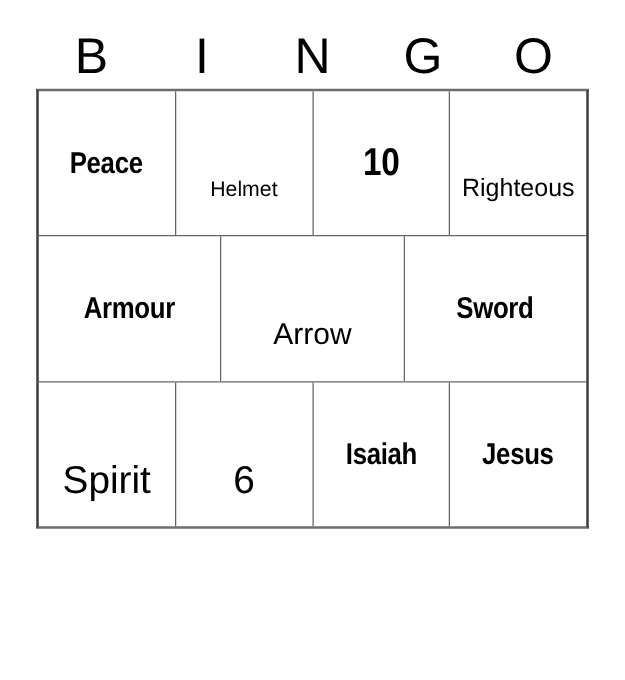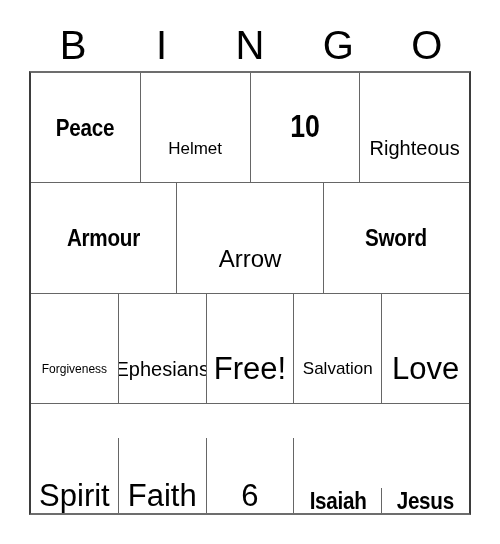--- a/index.html
+++ b/index.html
@@ -43,39 +43,38 @@
     letter-spacing: 0;
     color: #000;
   }
 
   
   .grid {
     position: absolute;
     left: 29px;
     top: 71px;
     width: 442px;
-    height: 444px;
+    height: 352px;
     box-sizing: border-box;
     border-top: 2px solid #6d6d6d;
     border-left: 2px solid #3d3d3d;
     border-right: 2px solid #3d3d3d;
     border-bottom: 2px solid #6d6d6d;
     display: flex;
     flex-direction: column;
     background: #ffffff;
   }
   .grid-row {
     flex: 1 1 0;
     display: flex;
     border-bottom: 1px solid #666666;
     box-sizing: border-box;
   }
   .grid-row:last-child {
     border-bottom: none;
-    align-items: flex-end;
   }
   .cell {
     flex: 1 1 0;
     border-right: 1px solid #666666;
     box-sizing: border-box;
     display: flex;
     align-items: center;
     justify-content: center;
     text-align: center;
     padding: 0 2px;
@@ -146,41 +145,21 @@
         </div>
         <div class="cell">
           <span class="cell-text sz-lg reg">Arrow</span>
         </div>
         <div class="cell">
           <span class="cell-text sz-lg bold-cond">Sword</span>
         </div>
       </div>
       <div class="grid-row">
         <div class="cell">
-          <span class="cell-text sz-xs reg">Forgiveness</span>
-        </div>
-        <div class="cell">
-          <span class="cell-text sz-sm reg">Ephesians</span>
-        </div>
-        <div class="cell">
-          <span class="cell-text sz-xl reg">Free!</span>
-        </div>
-        <div class="cell">
-          <span class="cell-text sz-md reg">Salvation</span>
-        </div>
-        <div class="cell">
-          <span class="cell-text sz-xl reg">Love</span>
-        </div>
-      </div>
-      <div class="grid-row">
-        <div class="cell">
           <span class="cell-text sz-xl reg">Spirit</span>
-        </div>
-        <div class="cell">
-          <span class="cell-text sz-xl reg">Faith</span>
         </div>
         <div class="cell">
           <span class="cell-text sz-xl reg">6</span>
         </div>
         <div class="cell">
           <span class="cell-text sz-lg bold-cond">Isaiah</span>
         </div>
         <div class="cell">
           <span class="cell-text sz-lg bold-cond">Jesus</span>
         </div>

